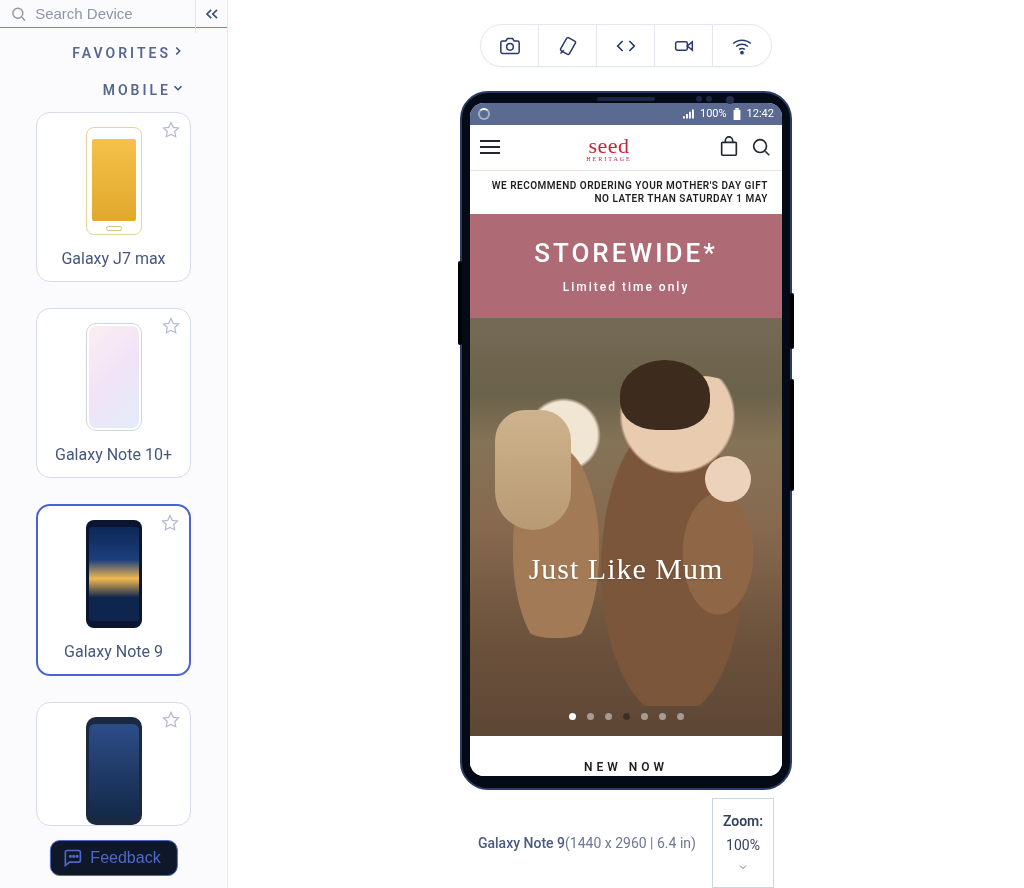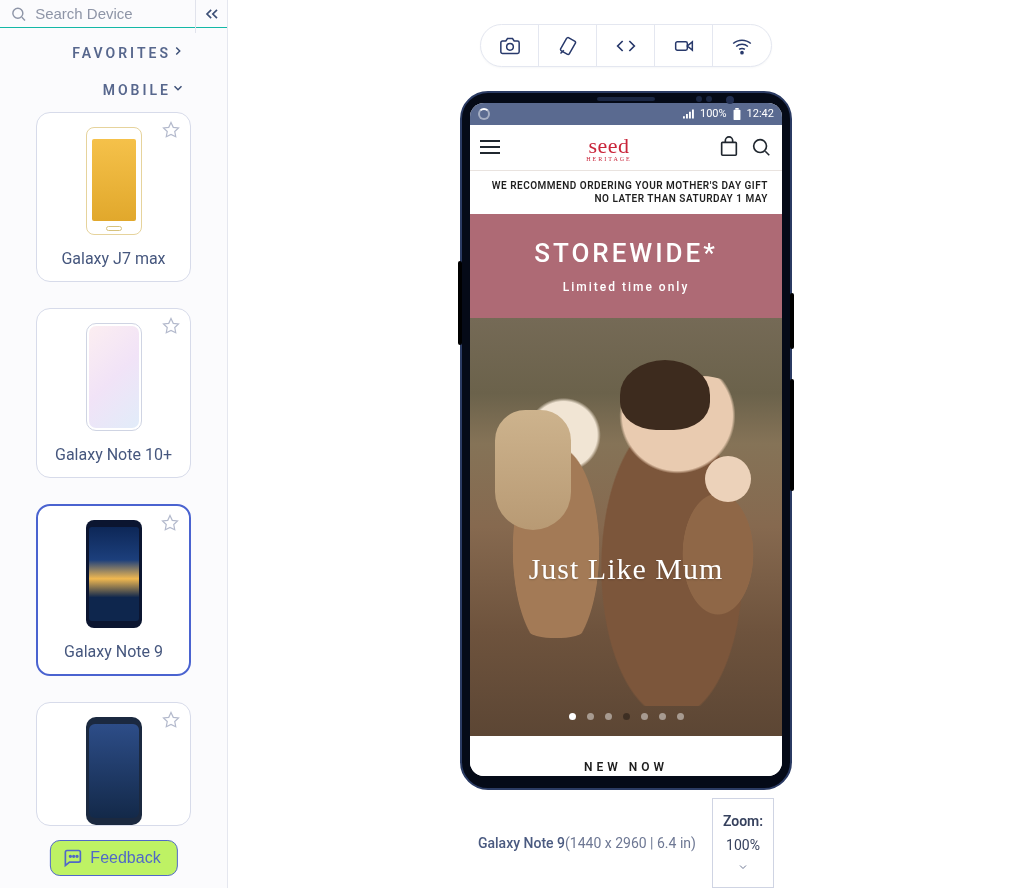--- a/index.html
+++ b/index.html
@@ -132,21 +132,21 @@
     left: 50%;
     transform: translateX(-50%);
     border: 1.5px solid #5068c8;
     color: #5068c8;
     border-radius: 10px;
     padding: 7px 16px 7px 12px;
     display: flex;
     align-items: center;
     gap: 8px;
     font-size: 16px;
-    background: #bef264;
+    background: #0f172a;
     cursor: pointer;
   }
 
   
   .main {
     flex: 1;
     position: relative;
     display: flex;
     flex-direction: column;
     align-items: center;

